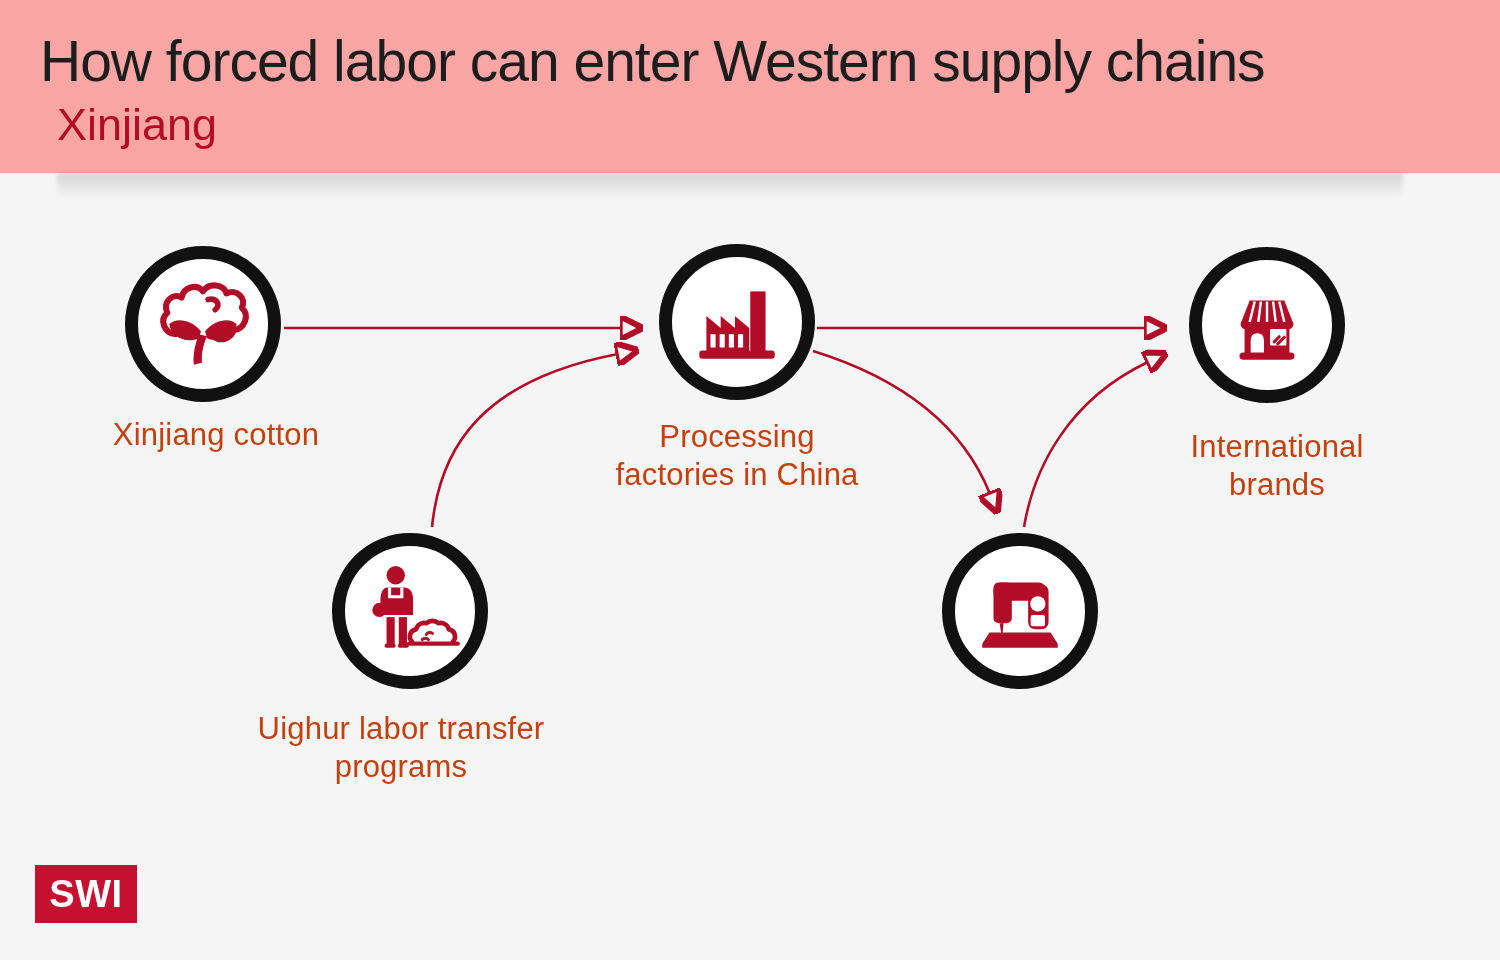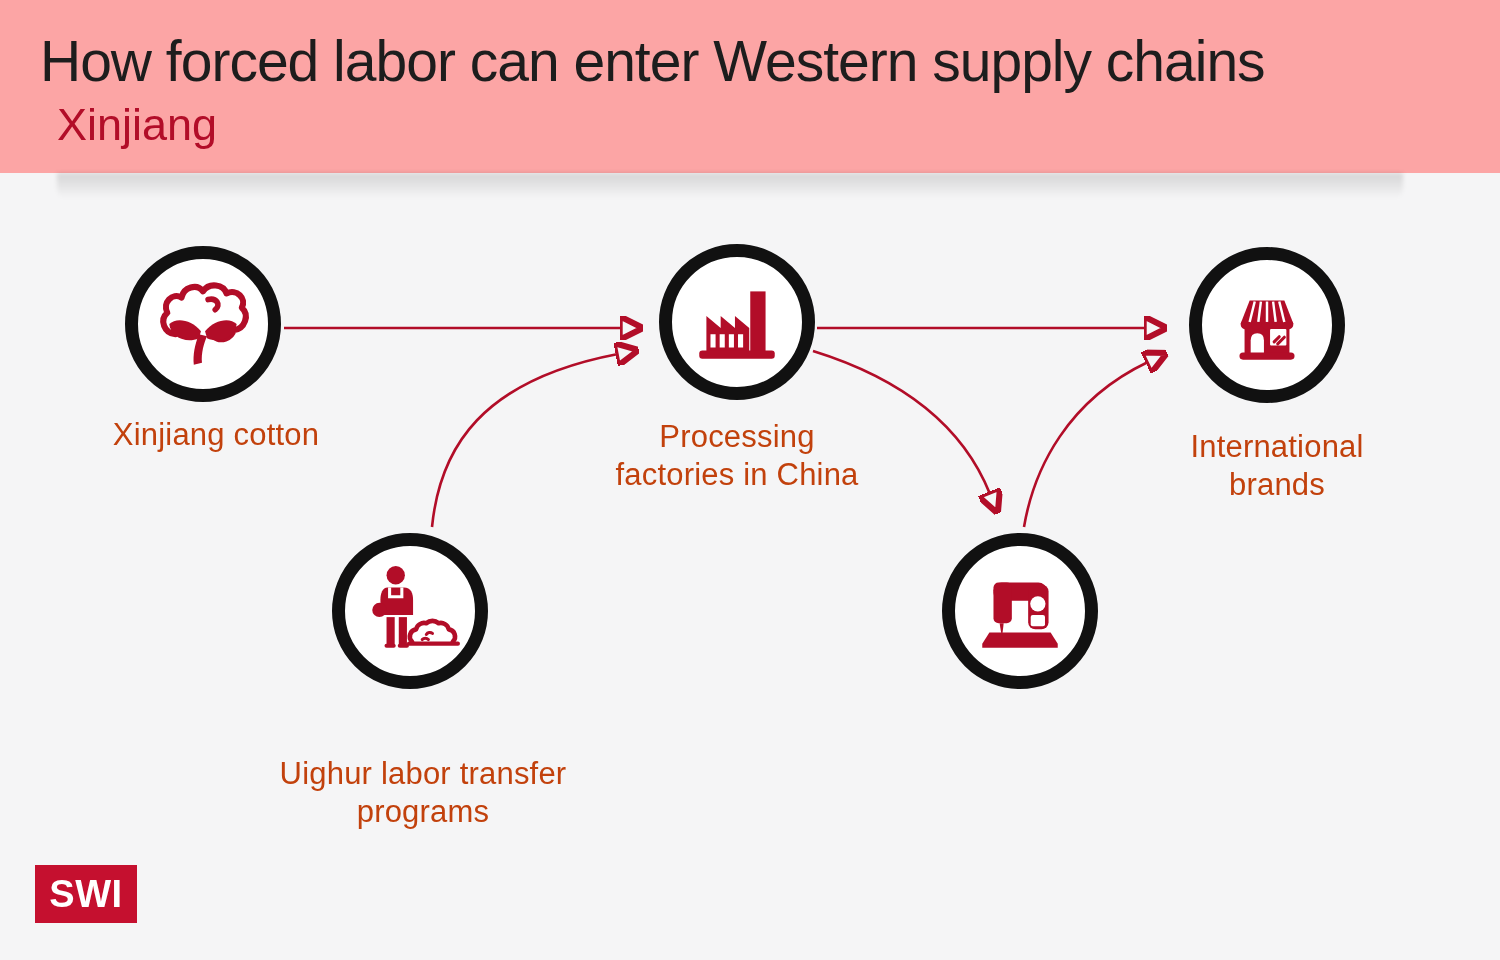--- a/index.html
+++ b/index.html
@@ -27,21 +27,21 @@
 
   #node-cotton{left:125px;top:246px;}
   #node-factory{left:659px;top:244px;}
   #node-brands{left:1189px;top:247px;}
   #node-labor{left:332px;top:533px;}
   #node-manufacturers{left:942px;top:533px;}
 
   #label-cotton{left:216px;top:416px;}
   #label-factory{left:737px;top:418px;}
   #label-brands{left:1277px;top:418px;margin-top:10px;}
-  #label-labor{left:423px;top:710px;margin-top:45px;}
+  #label-labor{left:401px;top:710px;}
   #label-manufacturers{left:1018px;top:710px;}
 
   
   #arrows{position:absolute;left:0;top:0;width:1500px;height:960px;z-index:1;}
   #arrows path{stroke:#b20d28;stroke-width:2.6;fill:none;}
 
   
   .logo{position:absolute;left:35px;top:865px;width:102px;height:58px;background:#c5102f;
         display:flex;align-items:center;justify-content:center;text-align:center;}
   .logo span{color:#ffffff;font-size:38px;font-weight:700;letter-spacing:0.5px;}

